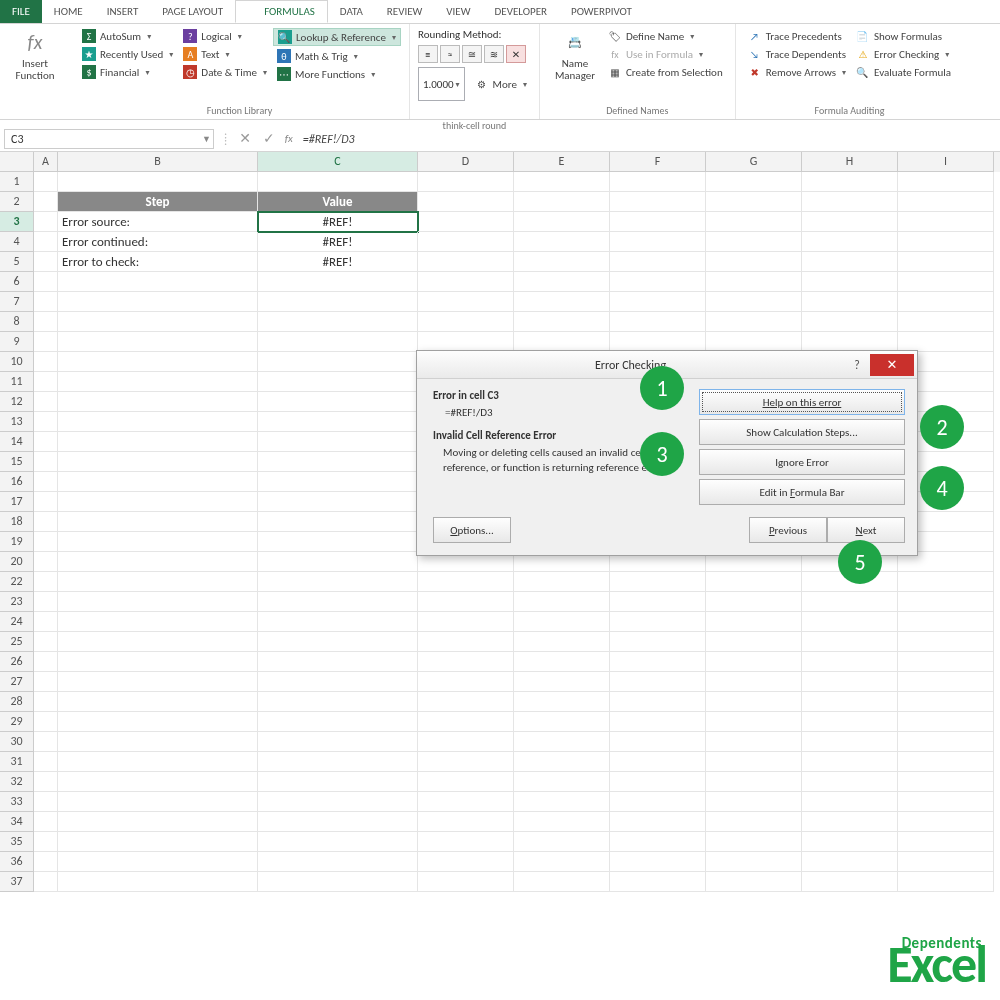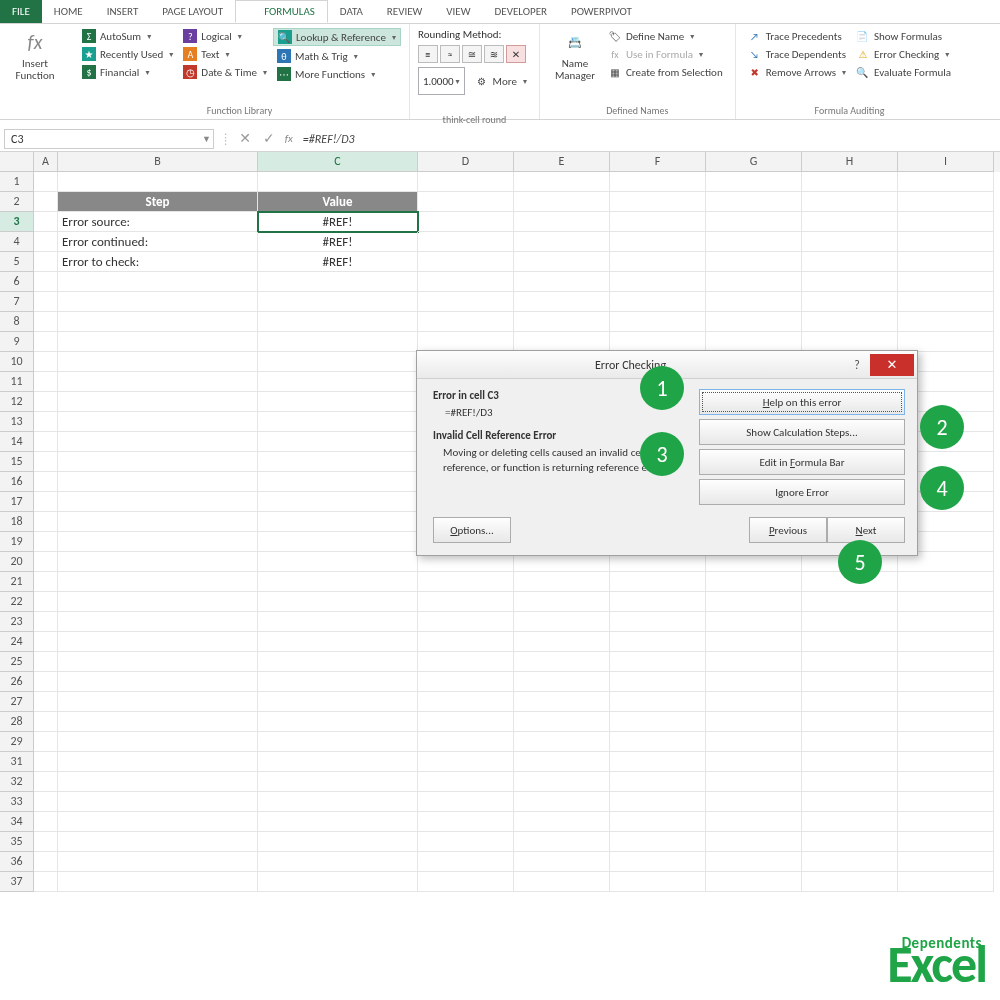--- a/index.html
+++ b/index.html
@@ -24,21 +24,21 @@
 
 .ic-green{background:#217346;color:#fff;}
 .ic-purple{background:#6b3fa0;color:#fff;}
 .ic-teal{background:#1a9e8f;color:#fff;}
 .ic-orange{background:#e67e22;color:#fff;}
 .ic-red{background:#c0392b;color:#fff;}
 .ic-blue{background:#2e75b6;color:#fff;}
 .tc-row{display:flex;gap:2px;}
 .tc-ic{width:20px;height:18px;border:1px solid #bbb;background:#f4f4f4;display:flex;align-items:center;justify-content:center;font-size:10px;}
 .tc-ic.del{background:#f8e0e0;border-color:#d49a9a;}
-.tc-val{display:inline-flex;align-items:center;border:1px solid #abadb3;height:28px;padding:0 4px;font-size:11px;background:#fff;}
+.tc-val{display:inline-flex;align-items:center;border:1px solid #abadb3;height:34px;padding:0 4px;font-size:11px;background:#fff;}
 
 .fbar{display:flex;align-items:center;height:26px;border-bottom:1px solid #d4d4d4;background:#fff;margin-top:6px;}
 .namebox{width:210px;border:1px solid #ccc;margin:0 4px;height:20px;display:flex;align-items:center;padding:0 6px;font-size:12px;position:relative;}
 .namebox .dd{position:absolute;right:2px;color:#888;font-size:9px;}
 .fsep{padding:0 6px;color:#bbb;}
 .fx-ic{color:#888;padding:0 4px;font-size:11px;}
 .fctrl{color:#999;padding:0 6px;font-size:14px;}
 .formula-input{flex:1;border:none;outline:none;padding:0 6px;font-size:12px;font-style:italic;color:#444;}
 
 .grid-wrap{position:relative;}
@@ -68,21 +68,21 @@
 .dlg-help{width:26px;text-align:center;color:#555;font-size:12px;cursor:pointer;}
 .dlg-close{width:44px;height:22px;margin-right:3px;background:#c9302c;color:#fff;text-align:center;line-height:22px;font-size:13px;cursor:pointer;}
 .dlg-body{display:flex;padding:10px 12px 6px 16px;gap:8px;}
 .dlg-left{flex:1;font-size:11px;color:#333;}
 .dlg-left .lead{font-weight:bold;margin-bottom:4px;}
 .dlg-left .formula{margin:0 0 10px 12px;}
 .dlg-left .errname{font-weight:bold;margin-bottom:4px;}
 .dlg-left .desc{margin-left:10px;line-height:1.35;}
 .dlg-right{width:206px;display:flex;flex-direction:column;gap:4px;}
 .dlg-btn{height:26px;border:1px solid #acacac;background:linear-gradient(#fefefe,#e8e8e8);font-size:11px;color:#333;cursor:pointer;display:flex;align-items:center;justify-content:center;}
-.dlg-btn.focus{outline:1px dotted #555;outline-offset:-4px;border-color:#7eb4ea;}
+.dlg-btn.focus{outline:1px dotted #555;outline-offset:-4px;border-color:#7eb4ea;text-decoration:underline;}
 .dlg-foot{display:flex;justify-content:space-between;padding:6px 12px 12px 16px;}
 .dlg-foot .right{display:flex;}
 .dlg-foot .dlg-btn{width:78px;}
 .u{text-decoration:underline;}
 
 .anno{position:absolute;width:44px;height:44px;border-radius:50%;background:#1fa547;color:#fff;display:flex;align-items:center;justify-content:center;font-size:22px;font-weight:400;}
 
 .wm{position:absolute;right:14px;bottom:14px;color:#1fa547;font-weight:900;font-family:Arial,Helvetica,sans-serif;text-align:right;}
 .wm .small{font-size:15px;letter-spacing:0.5px;display:block;margin-bottom:-10px;margin-right:4px;}
 .wm .big{font-size:52px;line-height:0.85;letter-spacing:-2px;}
@@ -520,32 +520,20 @@
         <div class="cell cB"></div>
         <div class="cell cC"></div>
         <div class="cell cStd"></div>
         <div class="cell cStd"></div>
         <div class="cell cStd"></div>
         <div class="cell cStd"></div>
         <div class="cell cStd"></div>
         <div class="cell cStd"></div>
       </div>
       <div class="r">
-        <div class="rh">21</div>
-        <div class="cell cA"></div>
-        <div class="cell cB"></div>
-        <div class="cell cC"></div>
-        <div class="cell cStd"></div>
-        <div class="cell cStd"></div>
-        <div class="cell cStd"></div>
-        <div class="cell cStd"></div>
-        <div class="cell cStd"></div>
-        <div class="cell cStd"></div>
-      </div>
-      <div class="r">
         <div class="rh">22</div>
         <div class="cell cA"></div>
         <div class="cell cB"></div>
         <div class="cell cC"></div>
         <div class="cell cStd"></div>
         <div class="cell cStd"></div>
         <div class="cell cStd"></div>
         <div class="cell cStd"></div>
         <div class="cell cStd"></div>
         <div class="cell cStd"></div>
@@ -617,20 +605,32 @@
         <div class="cell cC"></div>
         <div class="cell cStd"></div>
         <div class="cell cStd"></div>
         <div class="cell cStd"></div>
         <div class="cell cStd"></div>
         <div class="cell cStd"></div>
         <div class="cell cStd"></div>
       </div>
       <div class="r">
         <div class="rh">29</div>
+        <div class="cell cA"></div>
+        <div class="cell cB"></div>
+        <div class="cell cC"></div>
+        <div class="cell cStd"></div>
+        <div class="cell cStd"></div>
+        <div class="cell cStd"></div>
+        <div class="cell cStd"></div>
+        <div class="cell cStd"></div>
+        <div class="cell cStd"></div>
+      </div>
+      <div class="r">
+        <div class="rh">30</div>
         <div class="cell cA"></div>
         <div class="cell cB"></div>
         <div class="cell cC"></div>
         <div class="cell cStd"></div>
         <div class="cell cStd"></div>
         <div class="cell cStd"></div>
         <div class="cell cStd"></div>
         <div class="cell cStd"></div>
         <div class="cell cStd"></div>
       </div>
@@ -732,24 +732,24 @@
       <div class="lead">Error in cell C3</div>
       <div class="formula">=#REF!/D3</div>
       <div class="errname">Invalid Cell Reference Error</div>
       <div class="desc">Moving or deleting cells caused an invalid cell reference, or function is returning reference error.</div>
     </div>
     <div class="dlg-right">
       <div class="dlg-btn focus">
           <span><span class="u">H</span><span>elp on this error</span></span>
         </div>
       <div class="dlg-btn">Show Calculation Steps...</div>
+      <div class="dlg-btn">Ignore Error</div>
       <div class="dlg-btn">
           <span>Edit in <span class="u">F</span>ormula Bar</span>
         </div>
-      <div class="dlg-btn">Ignore Error</div>
     </div>
   </div>
   <div class="dlg-foot">
     <div class="dlg-btn">
         <span><span class="u">O</span>ptions...</span>
       </div>
     <div class="right">
       <div class="dlg-btn">
           <span><span class="u">P</span>revious</span>
         </div>

